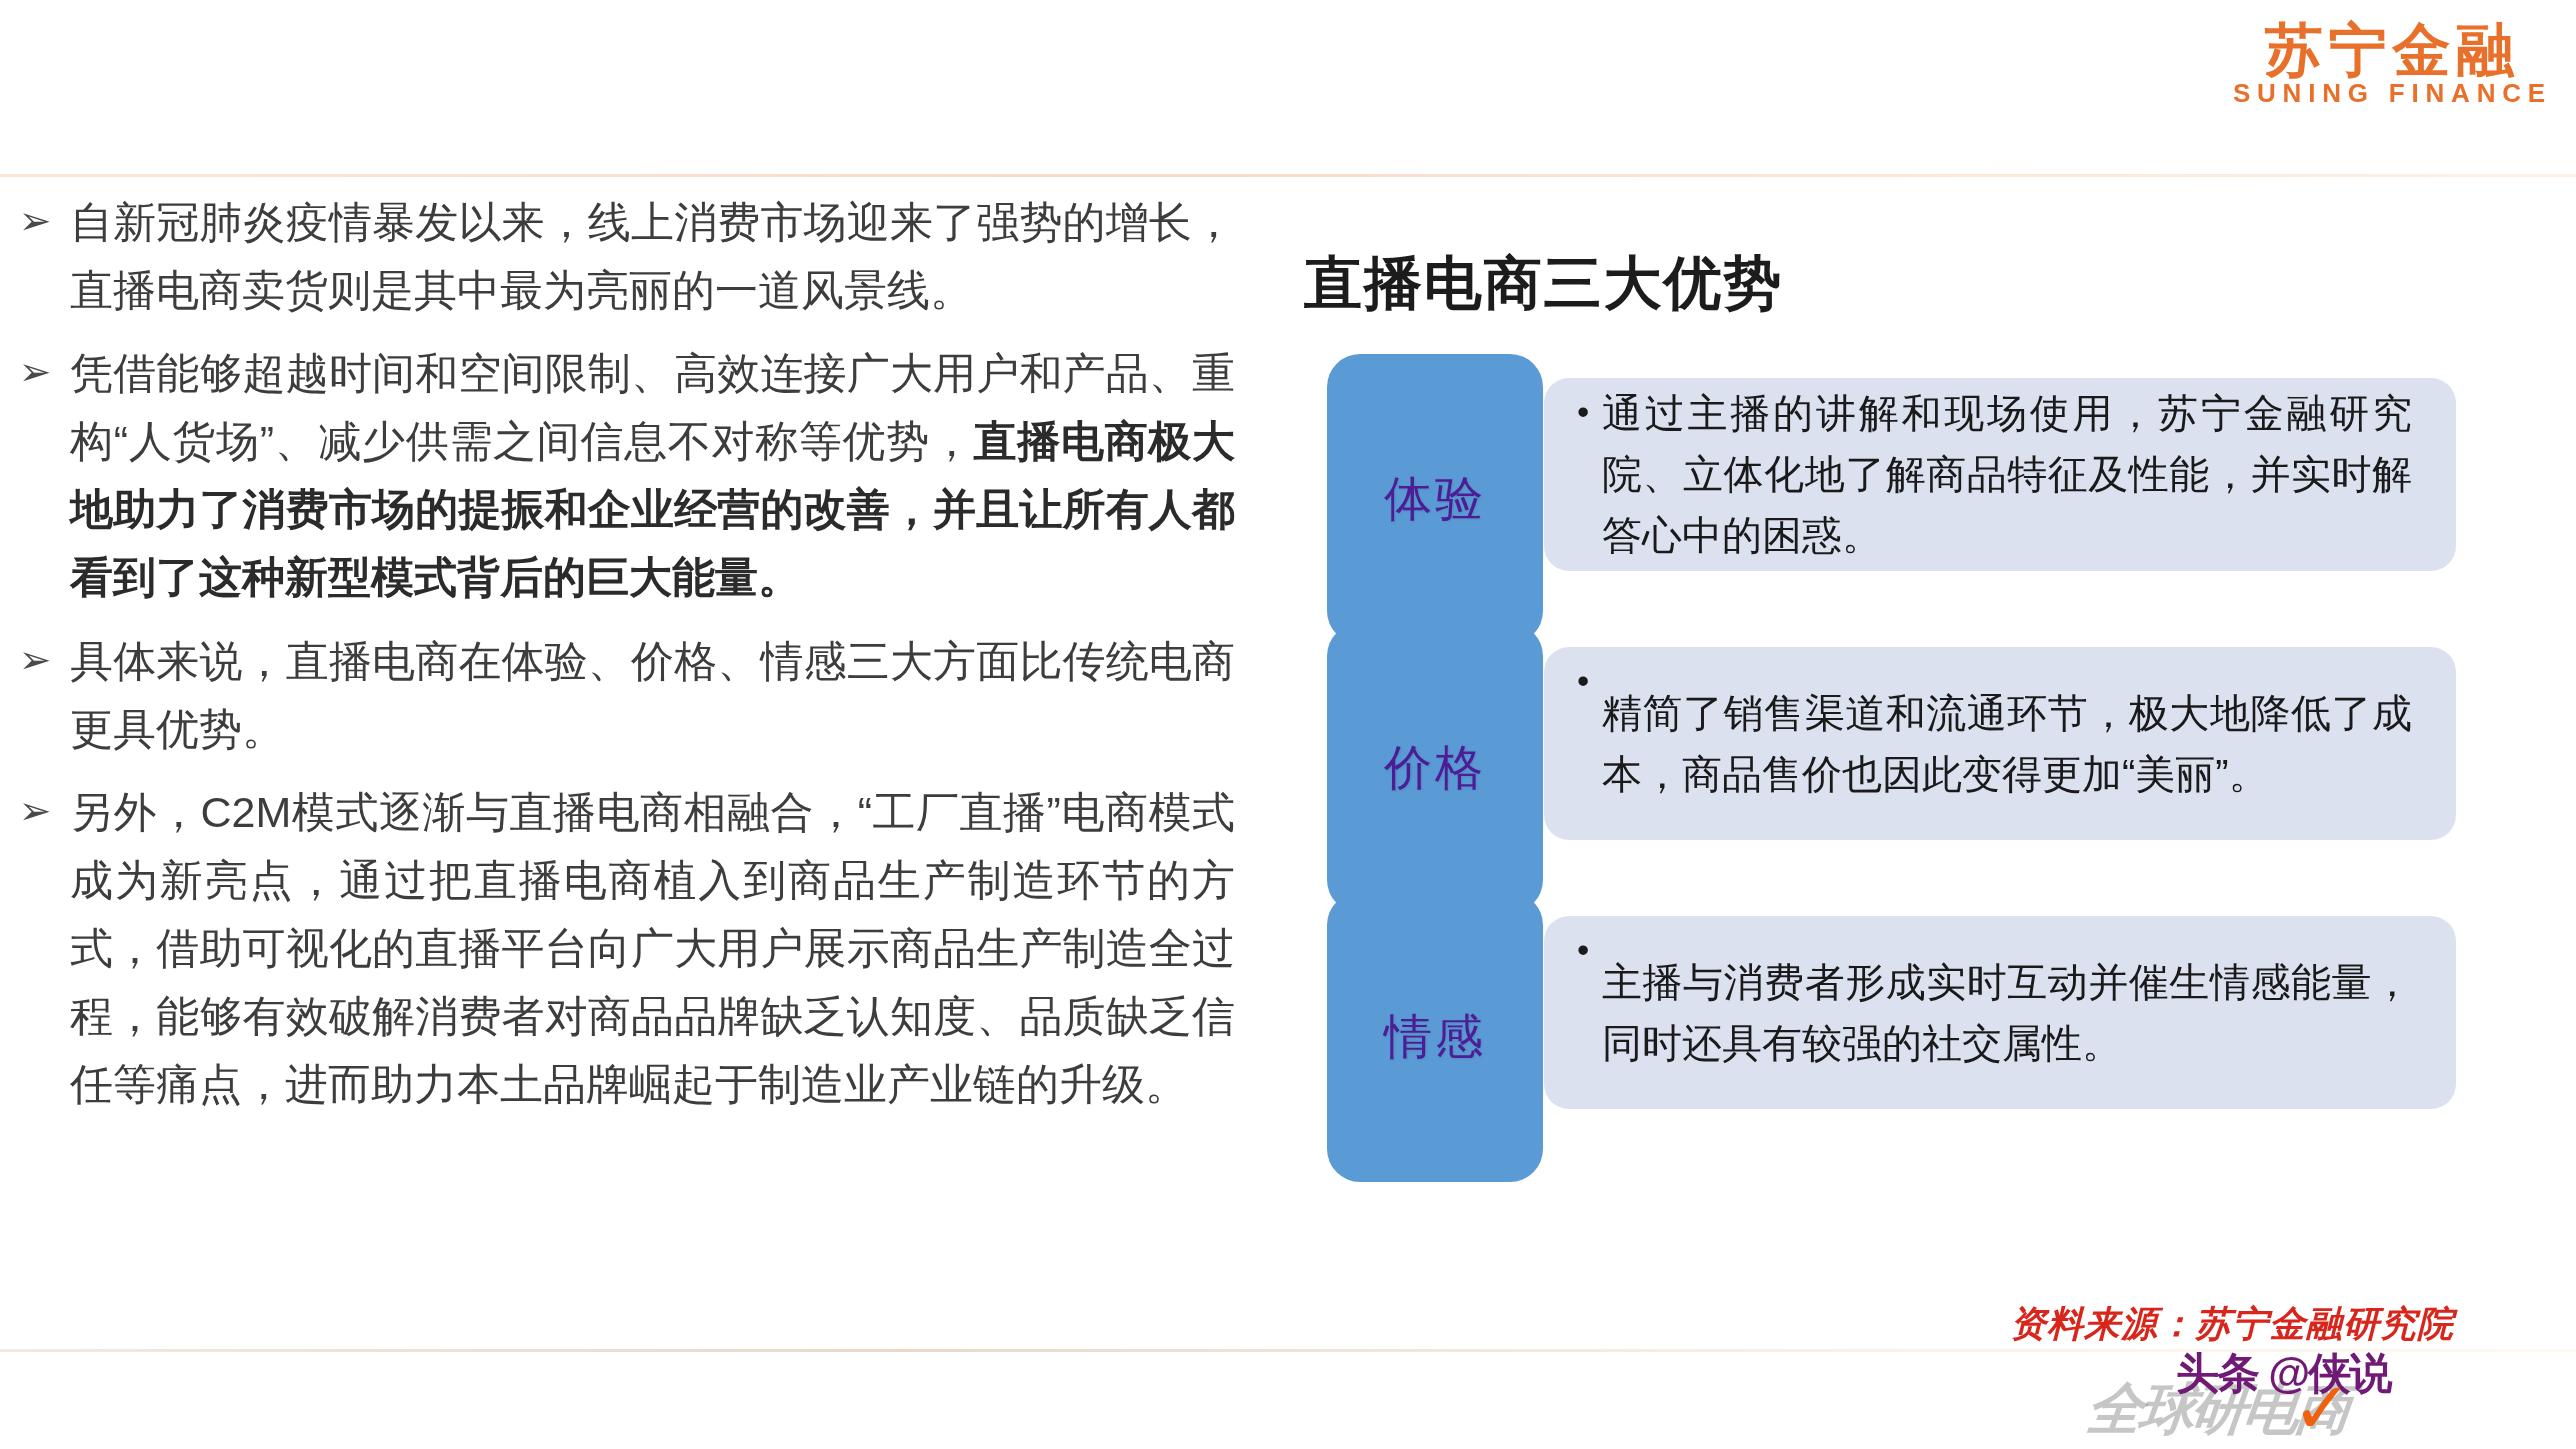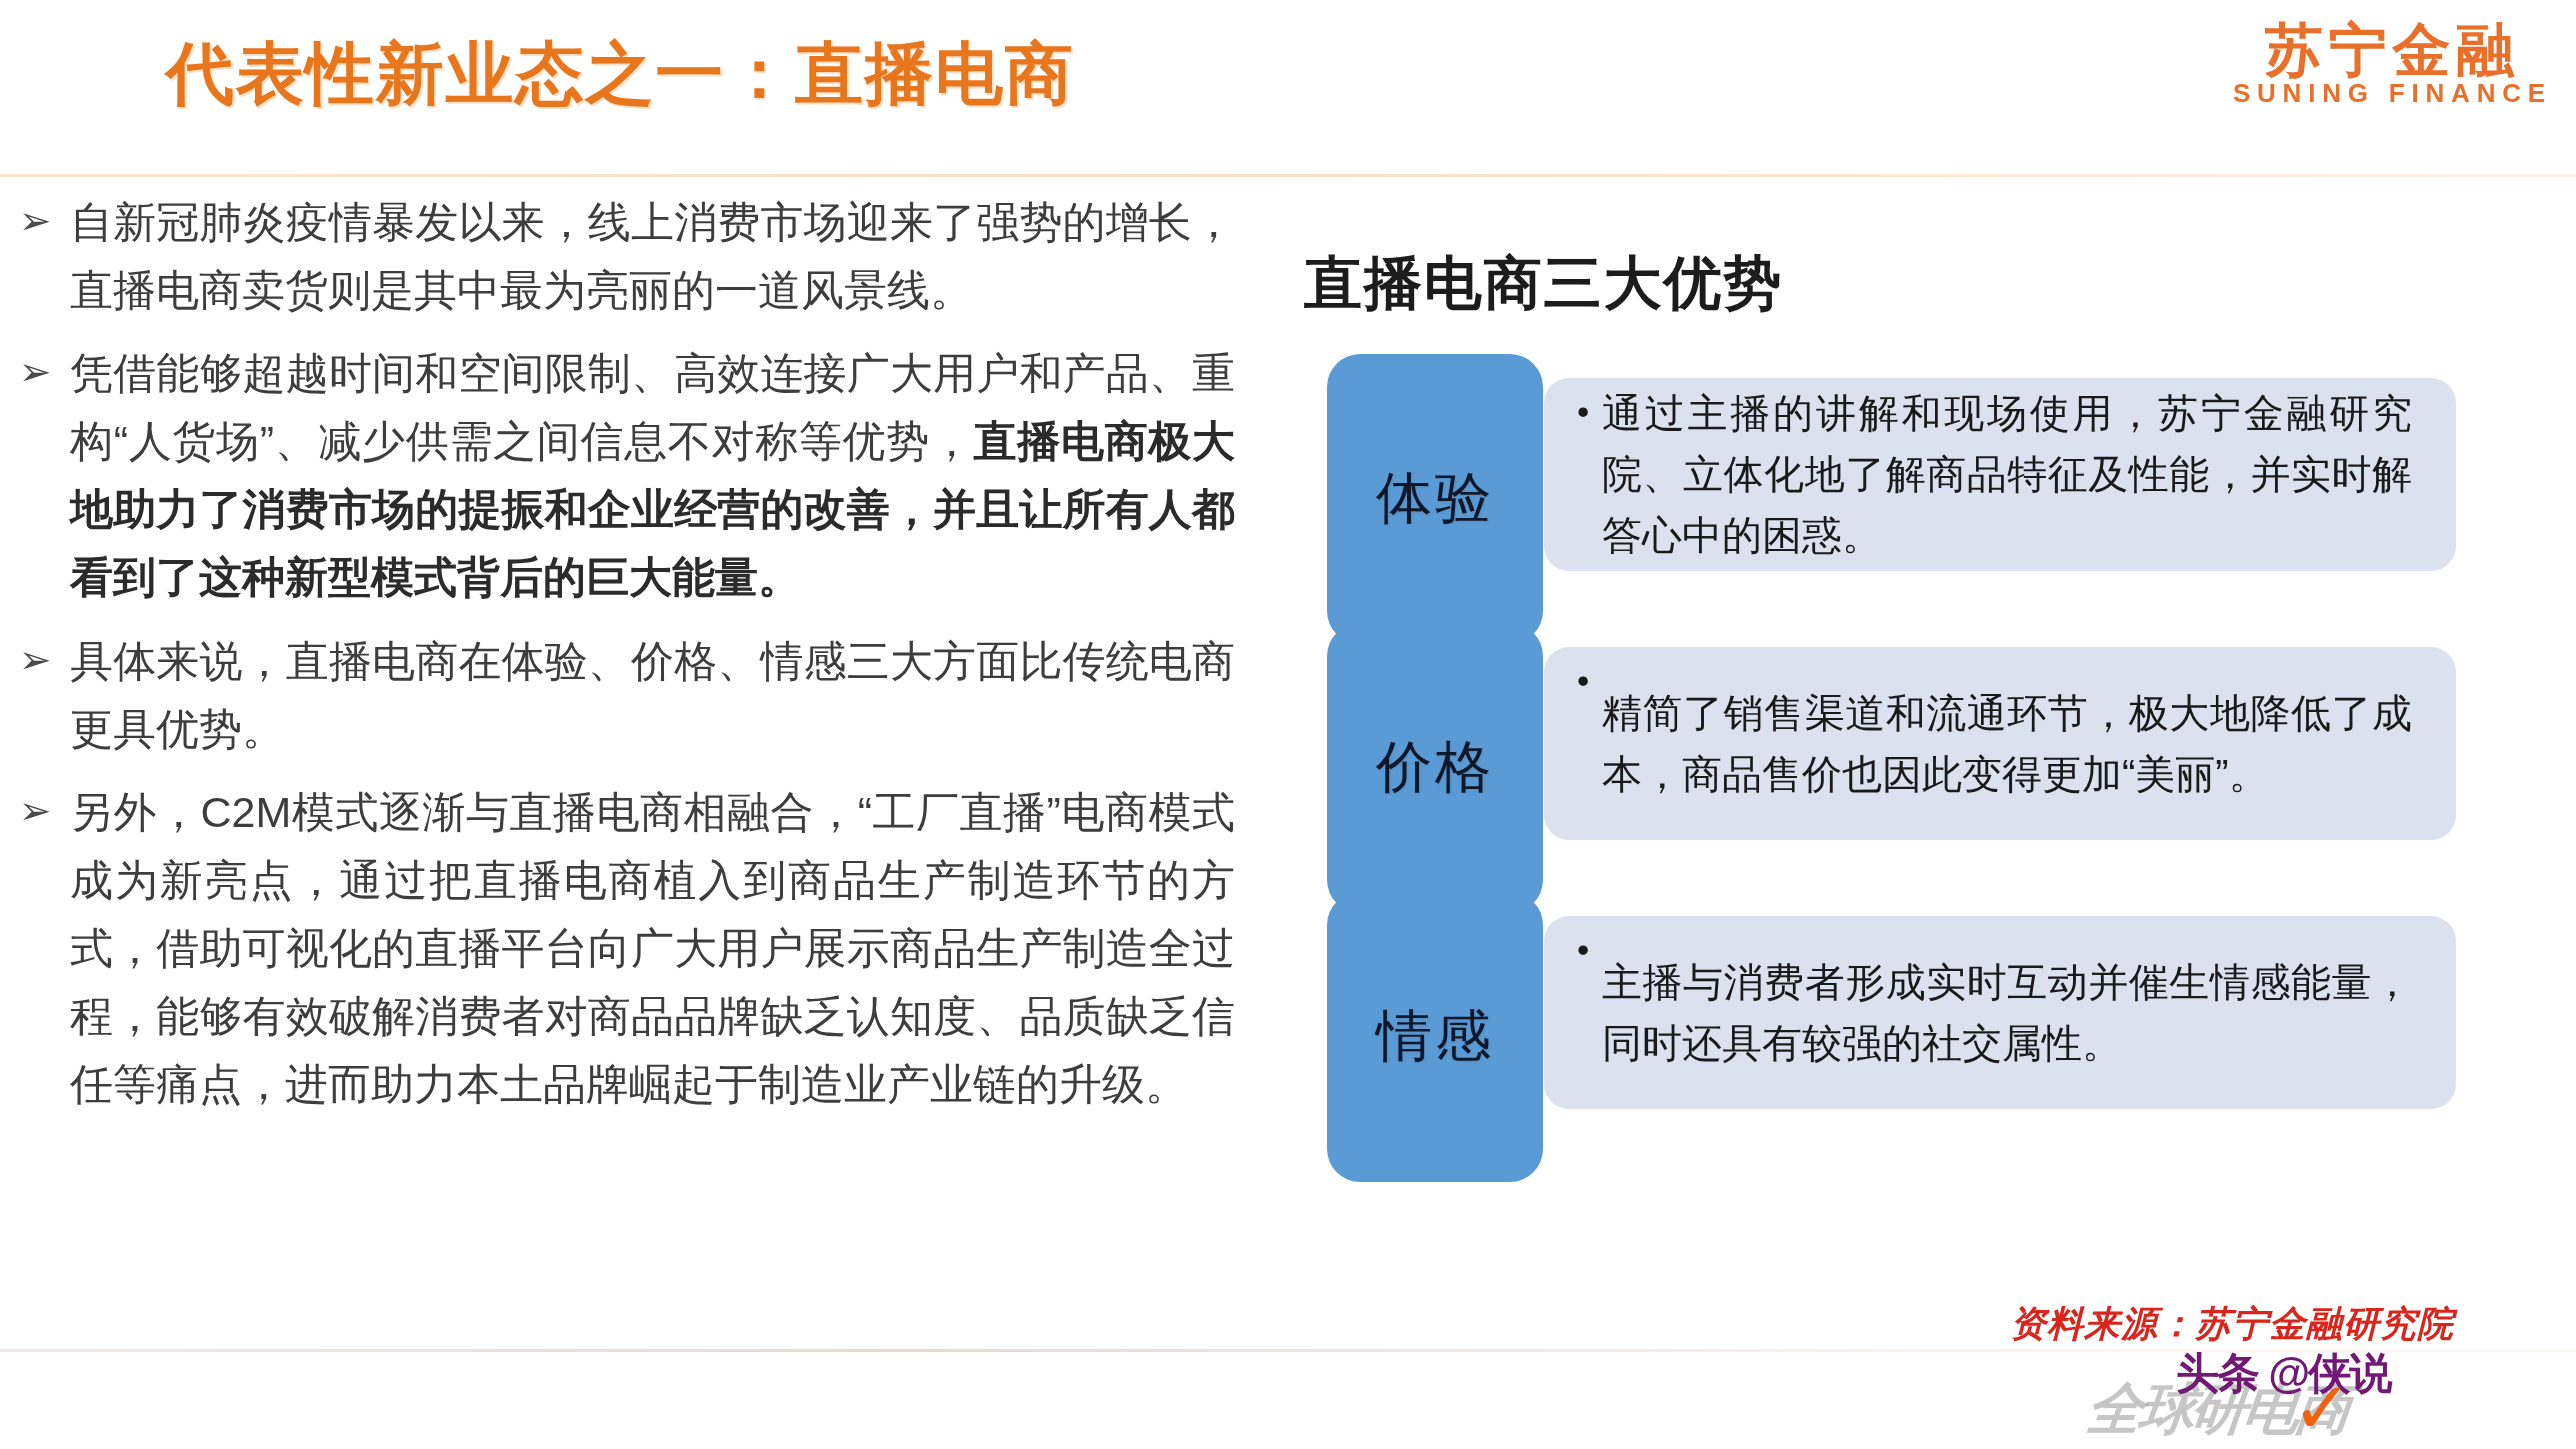--- a/index.html
+++ b/index.html
@@ -137,22 +137,22 @@
     position: absolute;
     left: 23px;
     top: 0;
     width: 216px;
     height: 290px;
     background: #5B9BD5;
     border-radius: 33px;
     display: flex;
     align-items: center;
     justify-content: center;
-    color: #0f172a;
-    font-size: 56px;
+    color: #4c1d95;
+    font-size: 48px;
     font-weight: normal;
     letter-spacing: 2.9px;
     text-shadow: 1px 1px 2.9px rgba(0,0,0,0.10);
   }
   .card-body {
     position: absolute;
     left: 240px;
     top: 24px;
     right: 104px;
     height: 193px;
@@ -232,21 +232,20 @@
     font-size: 72px;
     font-weight: bold;
     color: #F0610E;
     line-height: 1;
   }
 </style>
 </head>
 <body>
 
 <div id="slide-header">
-  <div id="page-title">代表性新业态之一：直播电商</div>
   <div id="brand-logo">
     <span class="logo-cn">苏宁金融</span>
     <span class="logo-en">SUNING FINANCE</span>
   </div>
 </div>
 <div id="header-rule"></div>
 
 <div id="left-column">
 
   <div class="bullet-row">

